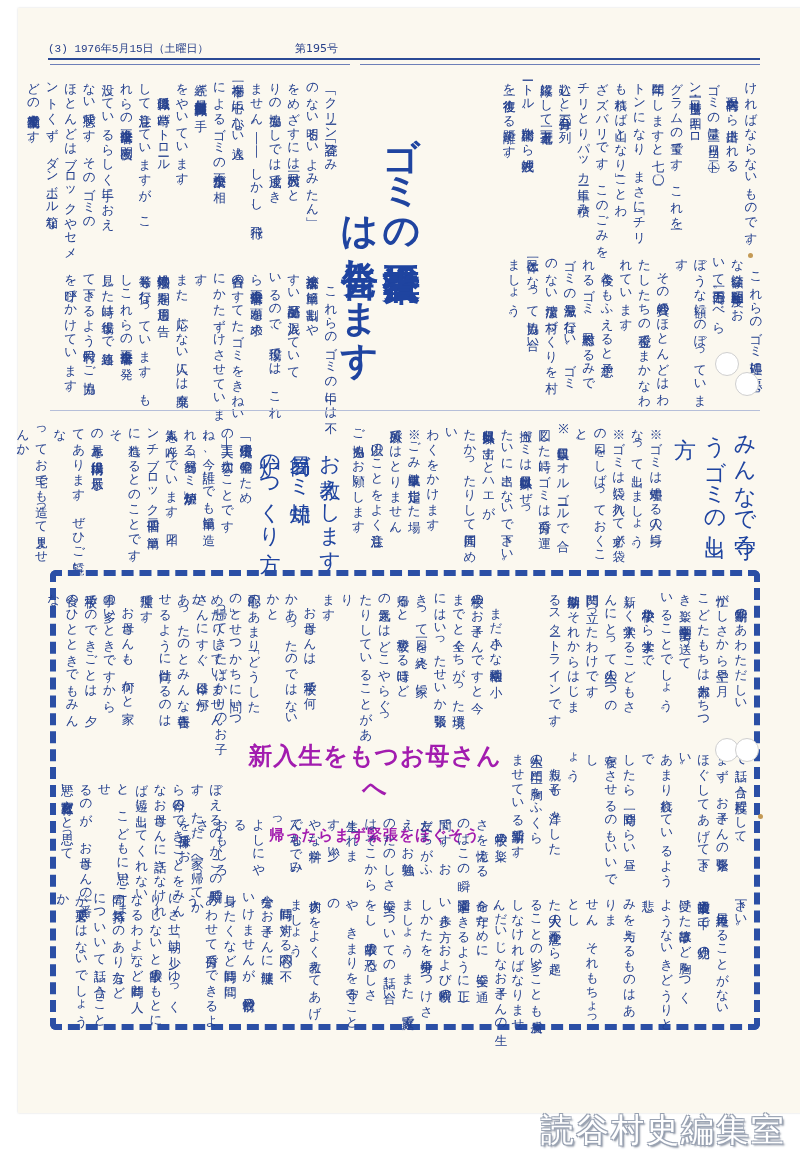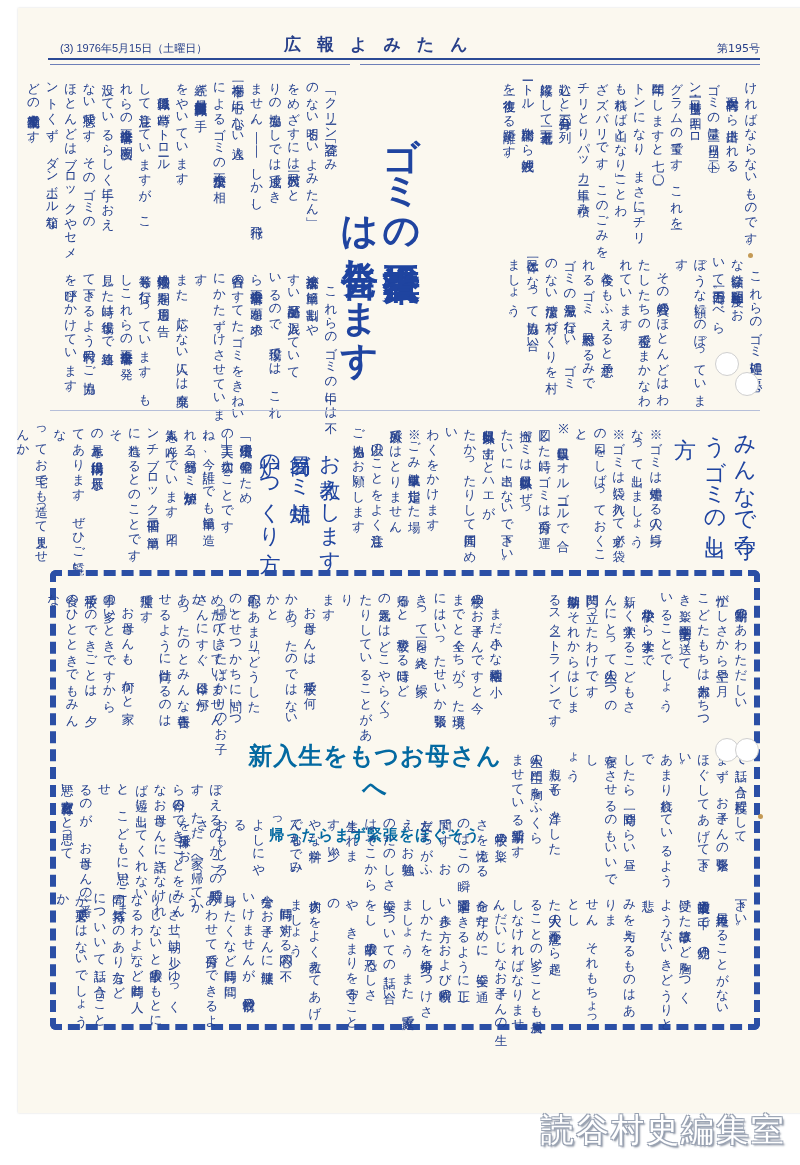--- a/index.html
+++ b/index.html
@@ -2,48 +2,47 @@
 <html><head>
 <meta charset="utf-8">
 <style>
   html, body { margin:0; padding:0; }
   body { width:800px; height:1165px; background:#ffffff; position:relative; overflow:hidden;
          font-family:"DejaVu Serif", serif; color:#1f3f8f; }
   .page { position:absolute; left:18px; top:8px; width:790px; height:1105px; background:#fbf8ef;
           box-shadow: 0 0 2px rgba(0,0,0,0.15); }
   .header { position:absolute; left:48px; top:36px; width:712px; height:20px; display:flex;
             align-items:flex-end; font-size:12px; color:#28408a; border-bottom:2px solid #2b4a95; padding-bottom:2px;}
-  .header .left { width:210px; font-family:Liberation Sans, sans-serif; font-size:11px;margin-left:12px;}
+  .header .left { width:210px; font-family:Liberation Mono, monospace; font-size:11px;}
   .header .center { flex:1; text-align:left; letter-spacing:16px; font-size:17px; font-weight:bold; font-family:"DejaVu Sans", sans-serif; padding-left:14px;}
   .header .right { width:80px; text-align:right; font-size:11px; font-family:"DejaVu Sans", sans-serif;}
   .vcol { position:absolute; writing-mode:vertical-rl; font-size:12.6px; line-height:18.6px; letter-spacing:0.6px;
           color:#25418f; font-family:"DejaVu Serif", serif; white-space:pre-wrap; }
   .headline { position:absolute; writing-mode:vertical-rl; font-family:"DejaVu Serif", serif; color:#1f44a0; font-weight:bold; }
   .subhead { position:absolute; writing-mode:vertical-rl; font-family:"DejaVu Sans", sans-serif; color:#1f44a0; }
   .hline { position:absolute; height:0; border-top:1.5px solid #6d7fb8; }
   .box { position:absolute; left:50px; top:570px; width:710px; height:460px;
          border:6px dashed #2b4fa5; border-radius:6px; box-sizing:border-box; }
   .box-title { position:absolute; left:240px; top:740px; width:270px; text-align:center;
-               font-family:"DejaVu Sans", sans-serif; color:#0369a1; }
+               font-family:"DejaVu Sans", sans-serif; color:#a21caf; }
   .box-title .t1 { font-size:24px; font-weight:bold; letter-spacing:1px; }
   .box-title .t2 { font-size:15px; margin-top:22px; font-weight:bold; letter-spacing:1px;}
   .hole { position:absolute; width:22px; height:22px; border-radius:50%; background:#ffffff; border:1px solid #cfcfcf; }
   .watermark { position:absolute; right:14px; top:1108px; font-family:"DejaVu Sans", sans-serif; font-size:33px;
                font-weight:normal; color:#ffffff; letter-spacing:2px;
                text-shadow: -1px -1px 0 #9aa3b3, 1px -1px 0 #9aa3b3, -1px 1px 0 #9aa3b3, 1px 1px 0 #9aa3b3, 2px 2px 2px #7f8898; }
   .stain { position:absolute; width:5px; height:5px; border-radius:50%; background:#c49a55; }
 </style>
 </head>
 <body>
 
 <div class="page"></div>
 
 <div class="header">
   <span class="left">(3) 1976年5月15日（土曜日）</span>
-  <span class="center">広報よみたん</span>
   <span class="right">第195号</span>
 </div>
 
 <div class="hline" style="left:50px; top:64px; width:300px;"></div>
 <div class="hline" style="left:360px; top:64px; width:400px;"></div>
 
 <div class="vcol" style="left:555px; top:74px; height:262px; width:205px;">ければならないものです。
 　現在村内から排出される
 ゴミの量は一日当り二〇ト
 ン・一日一世帯当り四キロ

